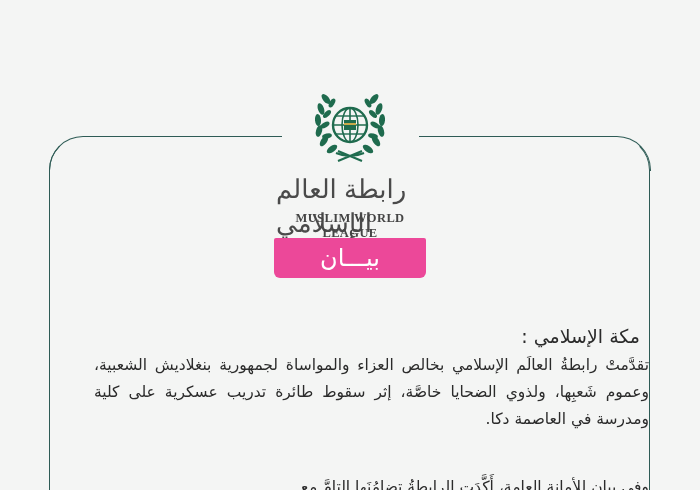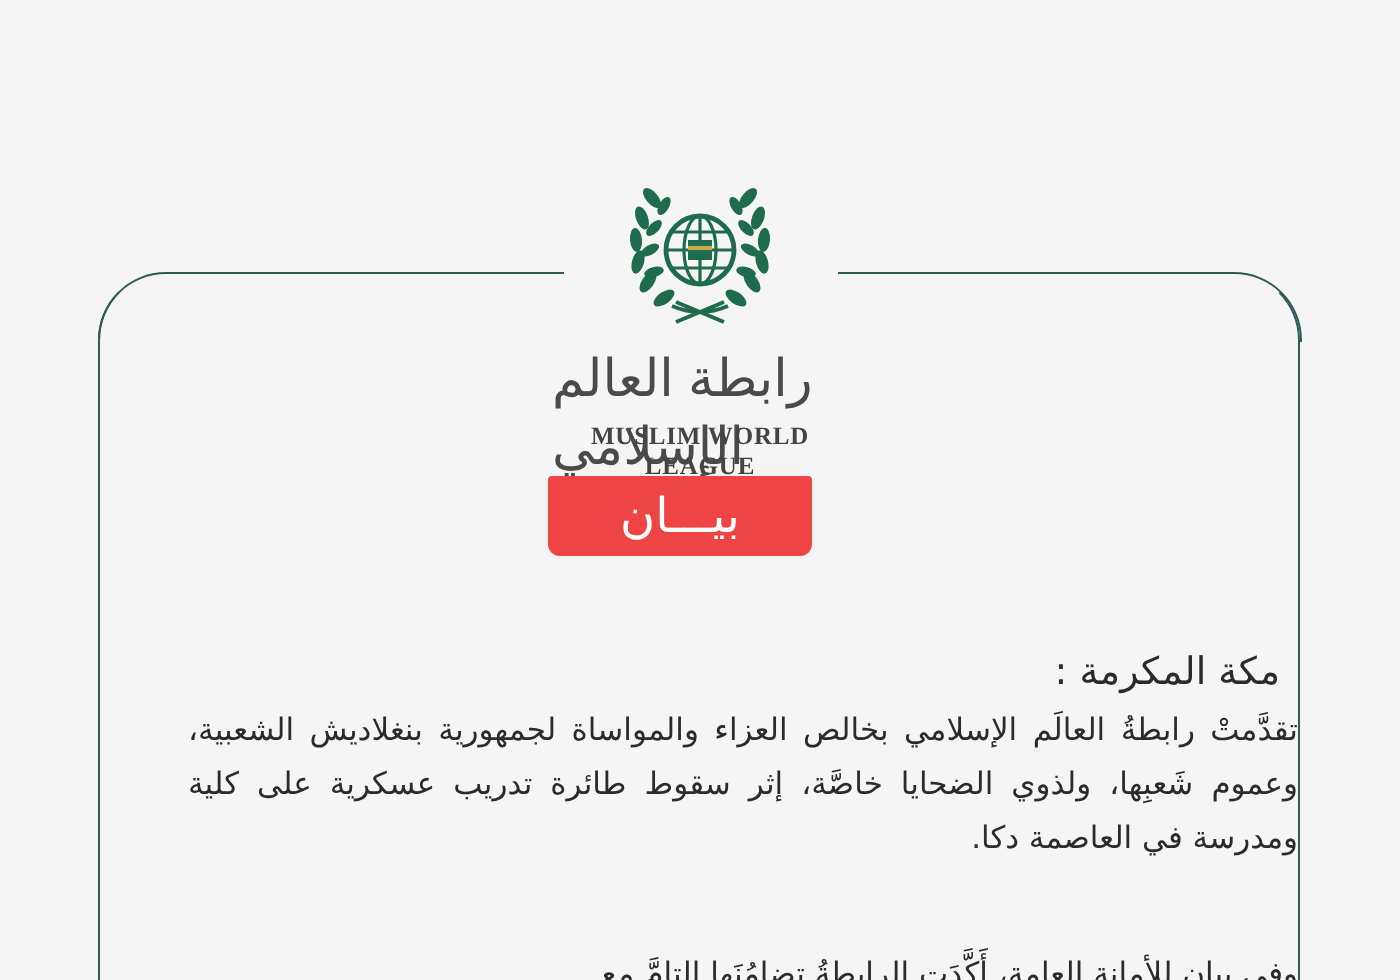--- a/index.html
+++ b/index.html
@@ -35,22 +35,22 @@
     position:absolute; left:276px; top:172px; width:150px; text-align:left;
     font-family:Liberation Sans, sans-serif; font-size:26px; color:#4a4a4a;
     direction:rtl; line-height:34px; letter-spacing:-1px;
   }
   .english-logo {
     position:absolute; left:270px; top:211px; width:160px; text-align:center;
     font-family:"Liberation Serif", serif; font-weight:bold;
     font-size:12.5px; color:#444; letter-spacing:0.4px;
   }
   .badge {
-    position:absolute; left:274px; top:238px; width:132px; height:40px;
-    background:#ef4444; border-radius:2px 2px 6px 6px;
+    position:absolute; left:274px; top:238px; width:152px; height:40px;
+    background:#ec4899; border-radius:2px 2px 6px 6px;
     color:#fff; text-align:center; line-height:40px;
     font-size:24px; direction:rtl;
   }
   .content {
     position:absolute; left:94px; width:556px; direction:rtl; text-align:right;
     color:#2b2b2b; font-family:"DejaVu Sans", sans-serif;
   }
   .location { top:325px; font-size:19px; right:60px; left:auto; width:auto; }
   .para1 {
     top:352px; font-size:15.5px; line-height:27px; text-align:justify;
@@ -106,15 +106,15 @@
     <rect x="34" y="33" width="12" height="10" fill="#1f6b4e"></rect>
     <rect x="34" y="36" width="12" height="2" fill="#c9a94a"></rect>
   </svg>
 </div>
 
 <div class="arabic-logo">رابطة العالم الإسلامي</div>
 <div class="english-logo">MUSLIM WORLD LEAGUE</div>
 
 <div class="badge">بيـــان</div>
 
-<div class="content location">مكة المكرمة :</div>
+<div class="content location">مكة الإسلامي :</div>
 <div class="content para1">تقدَّمتْ رابطةُ العالَم الإسلامي بخالص العزاء والمواساة لجمهورية بنغلاديش الشعبية، وعموم شَعبِها، ولذوي الضحايا خاصَّة، إثر سقوط طائرة تدريب عسكرية على كلية ومدرسة في العاصمة دكا.</div>
 <div class="content para2">وفي بيانٍ للأمانة العامة، أَكَّدَتِ الرابطةُ تضامُنَها التامَّ مع...</div>
 
 </body></html>

